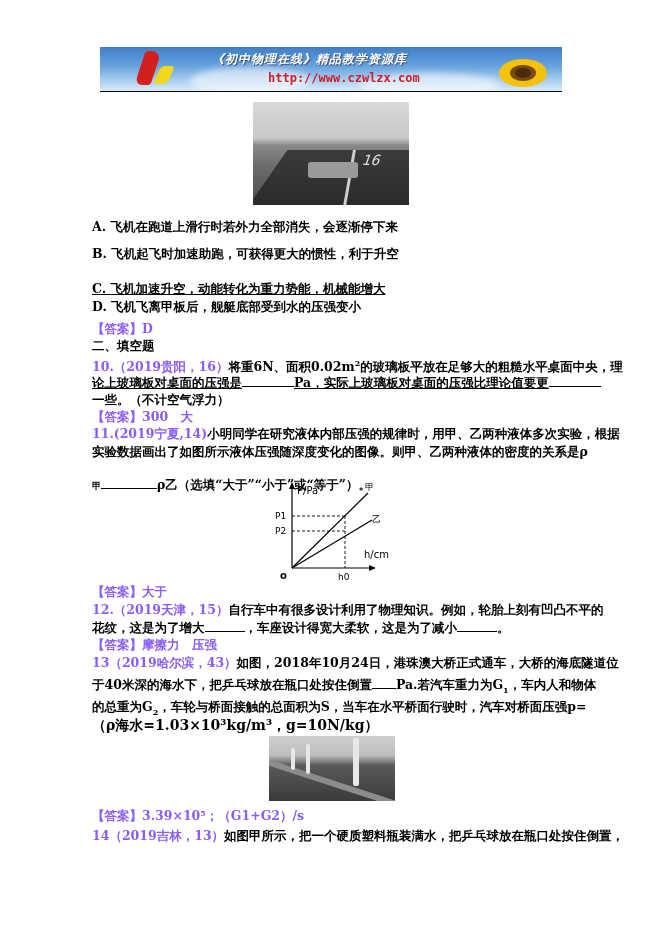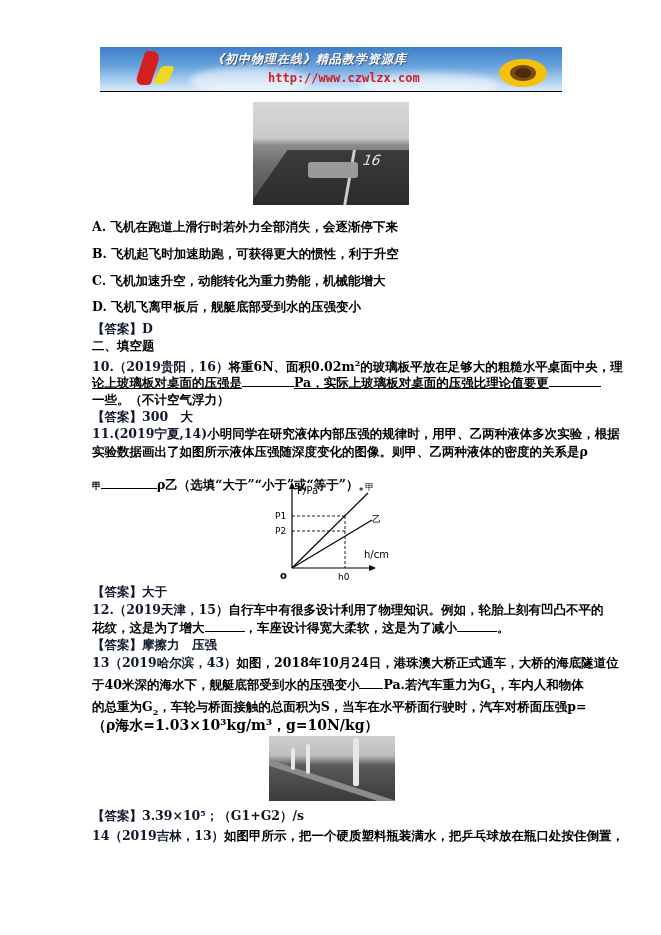--- a/index.html
+++ b/index.html
@@ -23,21 +23,21 @@
 
   .photo1 { position:absolute; left:253px; top:102px; width:156px; height:103px;
             background:linear-gradient(180deg,#d8d8d8 0%,#c9c9c9 35%,#8a8a8a 42%,#6e6e6e 60%,#4c4c4c 100%); overflow:hidden; }
   .deck { position:absolute; left:10px; top:48px; width:160px; height:70px;
           background:linear-gradient(180deg,#3b3b3b,#262626); transform:skewX(-35deg); }
   .deck-line { position:absolute; left:95px; top:48px; width:3px; height:56px; background:#cfcfcf; transform:skewX(-10deg); }
   .jet { position:absolute; left:55px; top:60px; width:50px; height:16px; background:#9a9a9a; border-radius:3px; }
   .deck-num { position:absolute; left:110px; top:50px; color:#e0e0e0; font-size:14px; font-family:"DejaVu Sans",sans-serif; transform:skewX(-20deg); }
 
   .line { position:absolute; left:92px; font-size:12.5px; line-height:16px; white-space:nowrap; font-weight:bold; }
-  .blue { color:#0f172a; }
+  .blue { color:#8b5cf6; }
   .blank { display:inline-block; border-bottom:1px solid #000; vertical-align:baseline; height:11px; }
   sup { font-size:8px; }
   sub { font-size:8px; }
 
   .graph { position:absolute; left:272px; top:476px; width:130px; height:110px; }
 
   .photo2 { position:absolute; left:269px; top:736px; width:126px; height:65px;
             background:linear-gradient(180deg,#cfcfcf 0%,#bdbdbd 30%,#5a5a5a 45%,#3a3a3a 100%); overflow:hidden; }
   .bridge { position:absolute; left:-5px; top:22px; width:150px; height:6px; background:#8c8c8c; transform:rotate(18deg); transform-origin:left; }
   .pylon { position:absolute; width:4px; background:#e8e8e8; border-radius:2px; }
@@ -70,21 +70,21 @@
 </div>
 
 <div class="line" style="top:219px;">
   <span>A.</span>
   <span>飞机在跑道上滑行时若外力全部消失，会逐渐停下来</span>
 </div>
 <div class="line" style="top:246px;">
   <span>B.</span>
   <span>飞机起飞时加速助跑，可获得更大的惯性，利于升空</span>
 </div>
-<div class="line" style="top:273px;">
+<div class="line" style="top:281px;text-decoration:underline;">
   <span>C.</span>
   <span>飞机加速升空，动能转化为重力势能，机械能增大</span>
 </div>
 <div class="line" style="top:299px;">
   <span>D.</span>
   <span>飞机飞离甲板后，舰艇底部受到水的压强变小</span>
 </div>
 
 <div class="line blue" style="top:321px;">
   <span>【答案】</span><span>D</span>
@@ -146,21 +146,21 @@
   <span>花纹，这是为了增大</span><span class="blank" style="width:40px;"></span><span>，车座设计得宽大柔软，这是为了减小</span><span class="blank" style="width:40px;"></span><span>。</span>
 </div>
 <div class="line blue" style="top:637px;">
   <span>【答案】</span><span>摩擦力　压强</span>
 </div>
 
 <div class="line" style="top:655px;">
   <span class="blue">13（2019哈尔滨，43）</span><span>如图，2018年10月24日，港珠澳大桥正式通车，大桥的海底隧道位</span>
 </div>
 <div class="line" style="top:677px;">
-  <span>于40米深的海水下，舰艇底部受到水的压强变小</span><span class="blank" style="width:24px;"></span><span>Pa.若汽车重力为G</span><sub>1</sub><span>，车内人和物体</span>
+  <span>于40米深的海水下，把乒乓球放在瓶口处按住倒置</span><span class="blank" style="width:24px;"></span><span>Pa.若汽车重力为G</span><sub>1</sub><span>，车内人和物体</span>
 </div>
 <div class="line" style="top:699px;">
   <span>的总重为G</span><sub>2</sub><span>，车轮与桥面接触的总面积为S，当车在水平桥面行驶时，汽车对桥面压强p=</span>
 </div>
 <div class="line" style="top:717px;font-size:14px;">（ρ海水=1.03×10³kg/m³，g=10N/kg）</div>
 
 <div class="photo2">
   <div class="bridge"></div>
   <div class="pylon" style="left:22px;top:12px;height:22px;"></div>
   <div class="pylon" style="left:37px;top:8px;height:30px;"></div>

